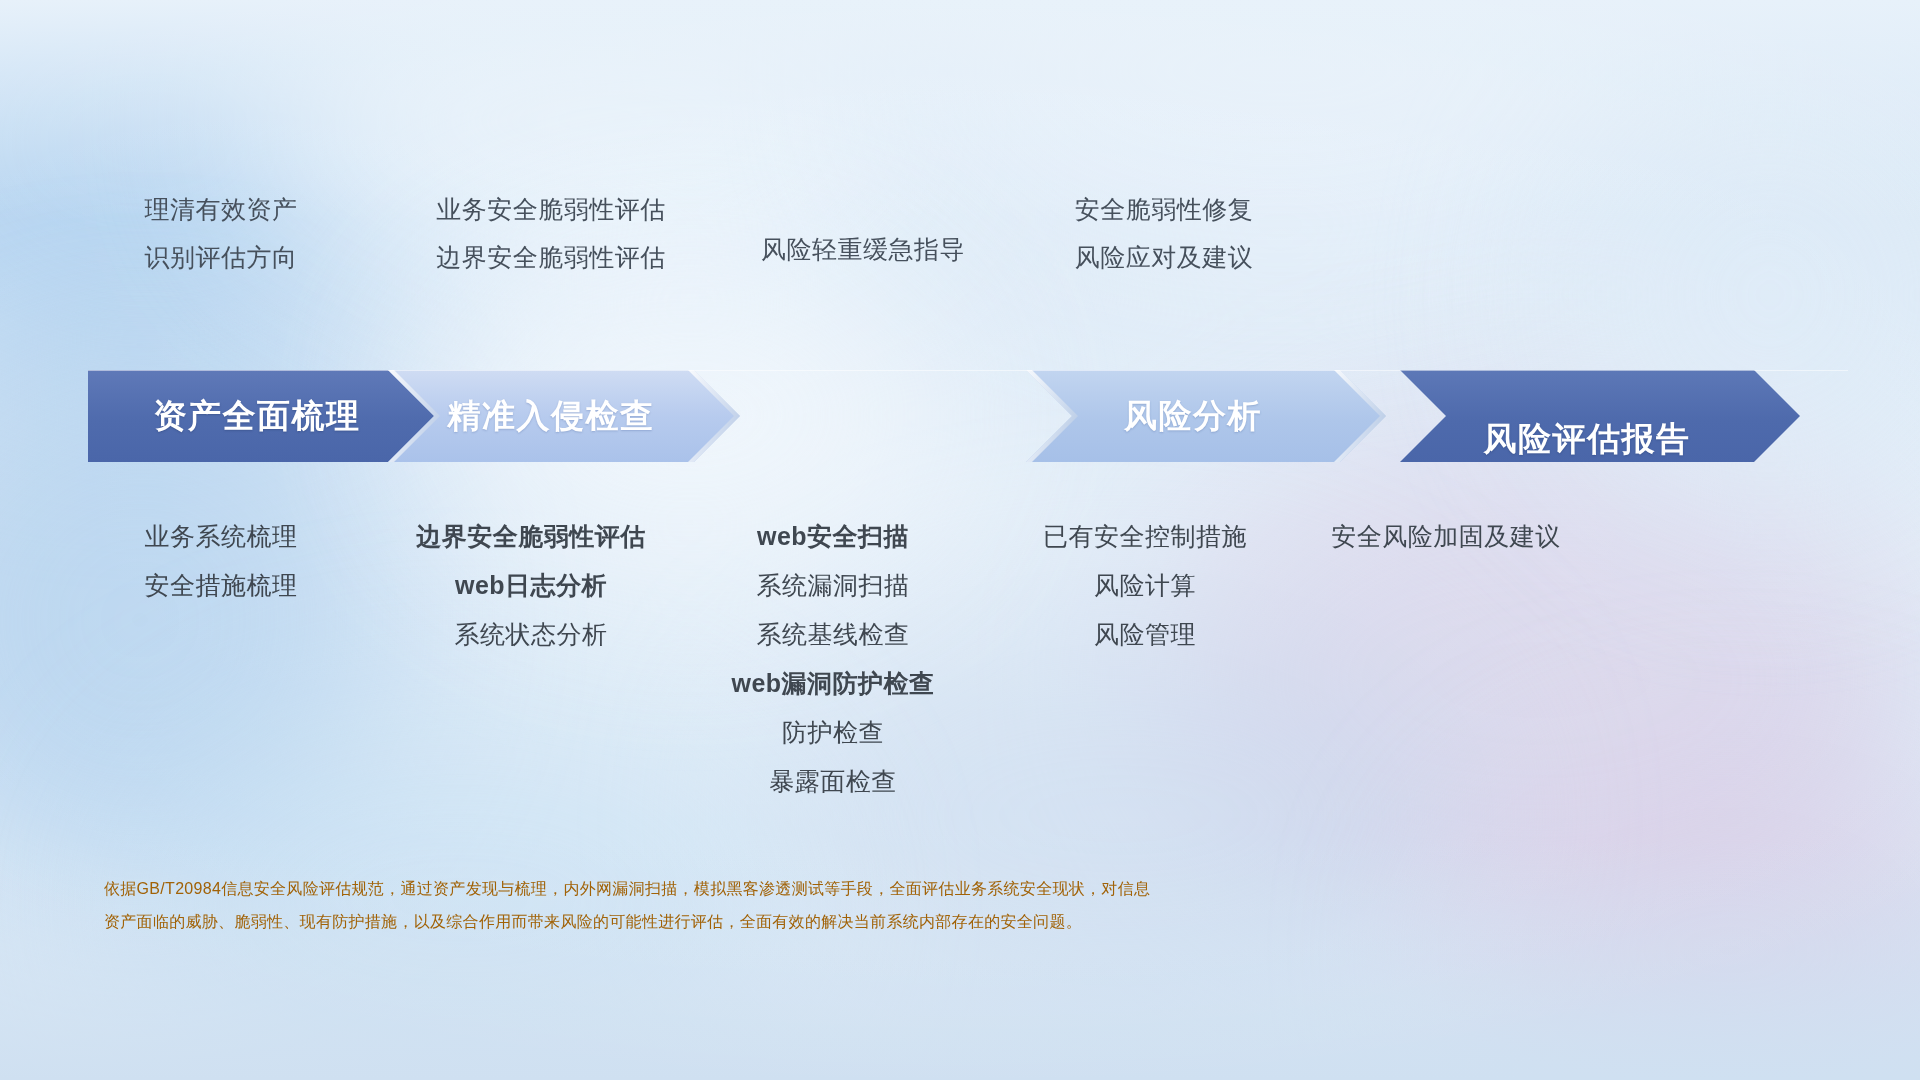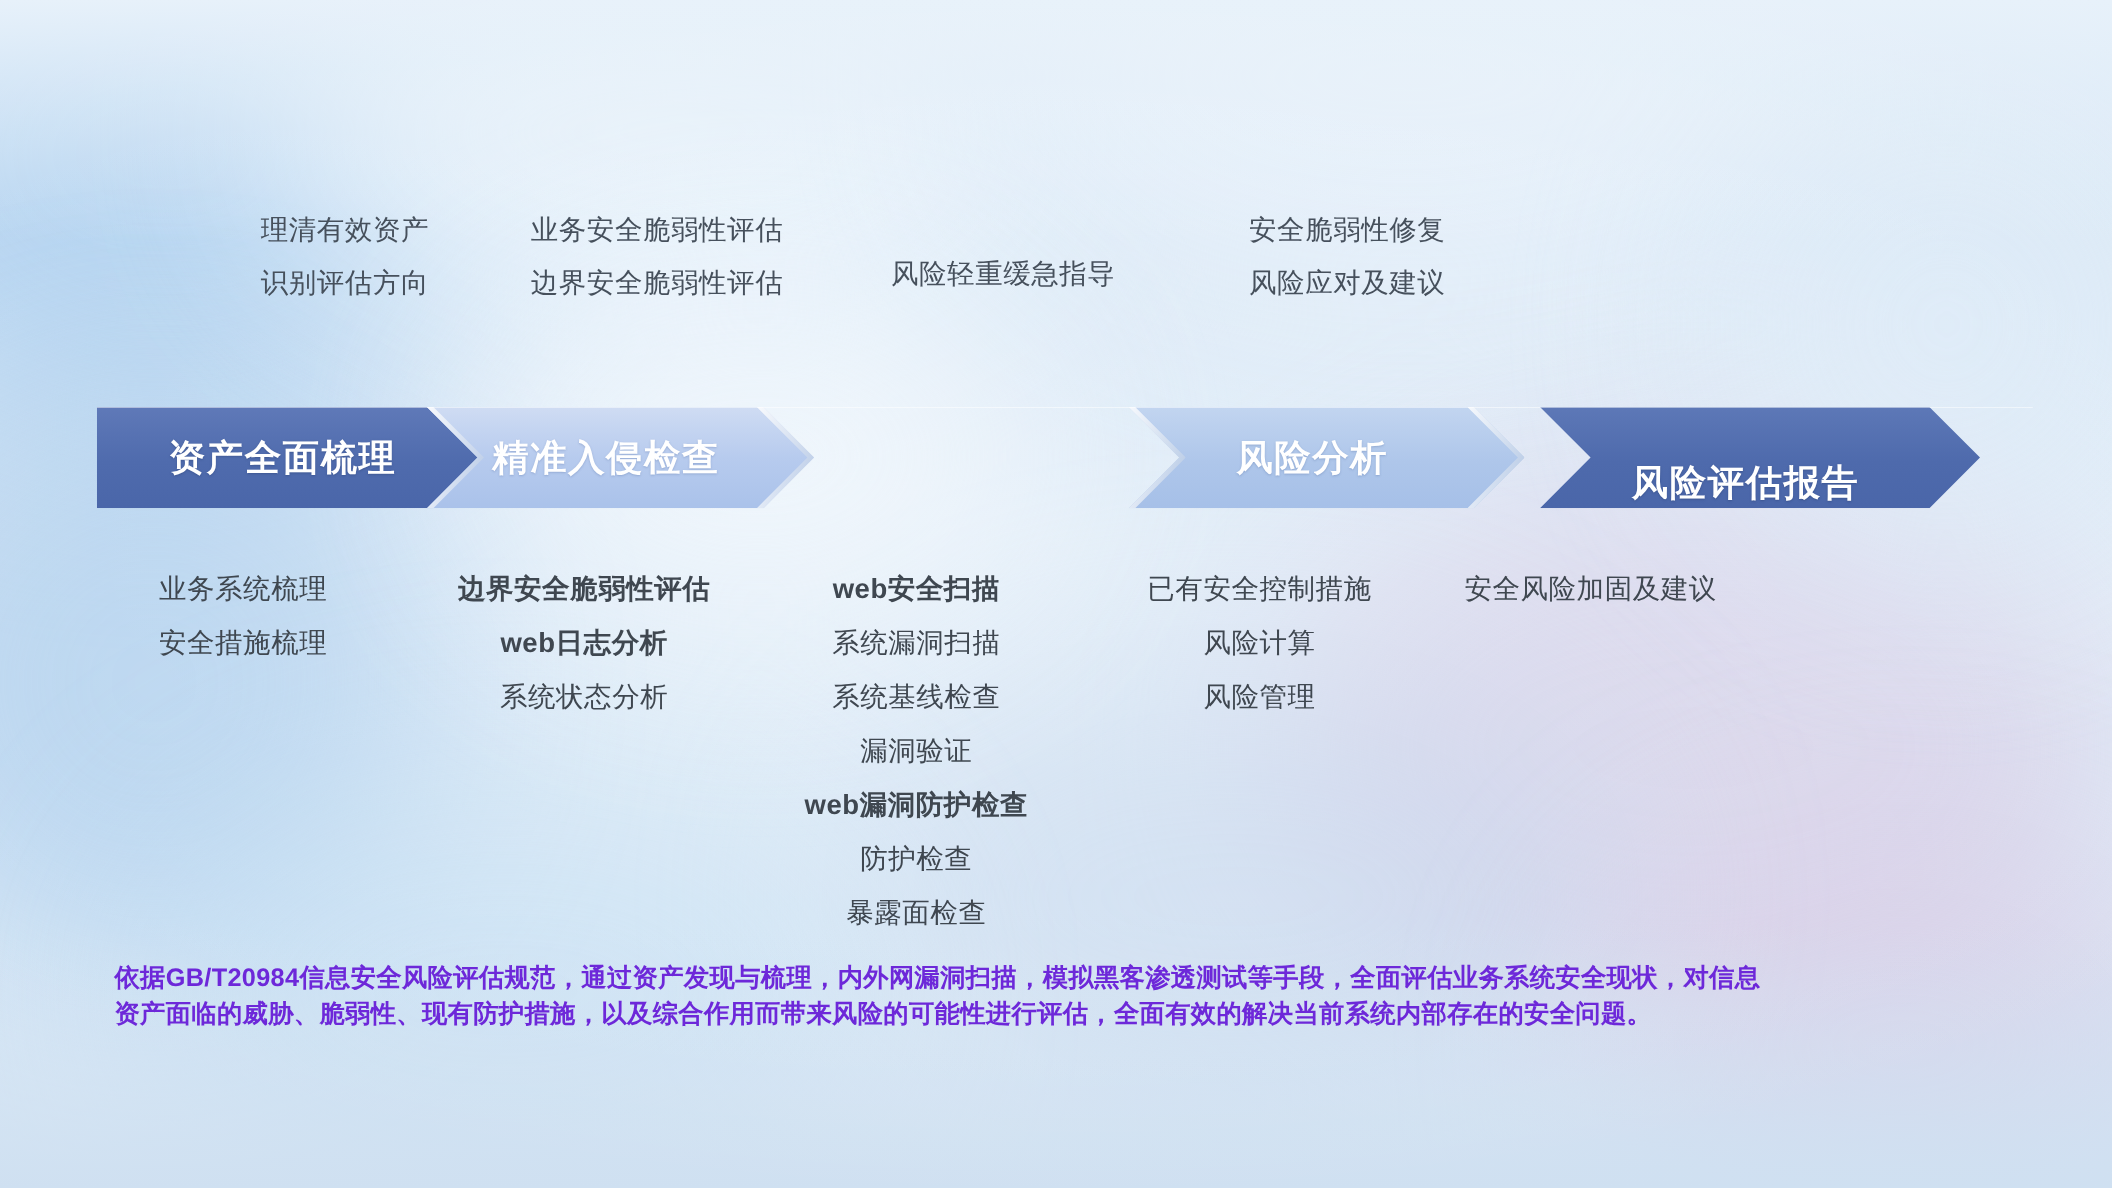--- a/index.html
+++ b/index.html
@@ -52,21 +52,20 @@
 
   .c1{width:338px;margin-left:52px;}
   .c2{width:282px;}
   .c3{width:322px;}
   .c4{width:302px;}
   .c5{width:300px;}
 
   .toplabel{
     color:#46505c;font-size:25px;line-height:48px;white-space:nowrap;
     letter-spacing:.5px;
-    text-align:right;
   }
   .toplabel.shift{margin-top:40px;}
 
   .item{
     color:#3f4750;font-size:25px;line-height:49px;white-space:nowrap;letter-spacing:.5px;
   }
 
   
   #band{
     position:absolute;left:88px;top:370px;width:1760px;height:92px;
@@ -113,21 +112,21 @@
 
   .bandline{
     position:absolute;left:0;right:0;top:0;height:92px;
     box-shadow:inset 0 1px 0 rgba(255,255,255,.5);
     pointer-events:none;
   }
 
   
   #footer{
     position:absolute;left:104px;top:872px;width:1520px;
-    color:#6d28d9;font-size:23px;line-height:33px;letter-spacing:.3px;font-weight:bold;
+    color:#a16207;font-size:16px;line-height:33px;letter-spacing:.3px;
   }
   #footer p{margin:0;}
 </style>
 </head>
 <body>
 
 <div id="bg">
   <div class="layer bgbase"></div>
   <div class="layer blob b1"></div>
   <div class="layer blob b2"></div>
@@ -192,21 +191,20 @@
     </div>
     <div class="col c2">
       <div class="item" style="font-weight:700">边界安全脆弱性评估</div>
       <div class="item" style="font-weight:700">web日志分析</div>
       <div class="item">系统状态分析</div>
     </div>
     <div class="col c3">
       <div class="item" style="font-weight:700">web安全扫描</div>
       <div class="item">系统漏洞扫描</div>
       <div class="item">系统基线检查</div>
-      <div class="item">漏洞验证</div>
       <div class="item" style="font-weight:700">web漏洞防护检查</div>
       <div class="item">防护检查</div>
       <div class="item">暴露面检查</div>
     </div>
     <div class="col c4">
       <div class="item">已有安全控制措施</div>
       <div class="item">风险计算</div>
       <div class="item">风险管理</div>
     </div>
     <div class="col c5">

